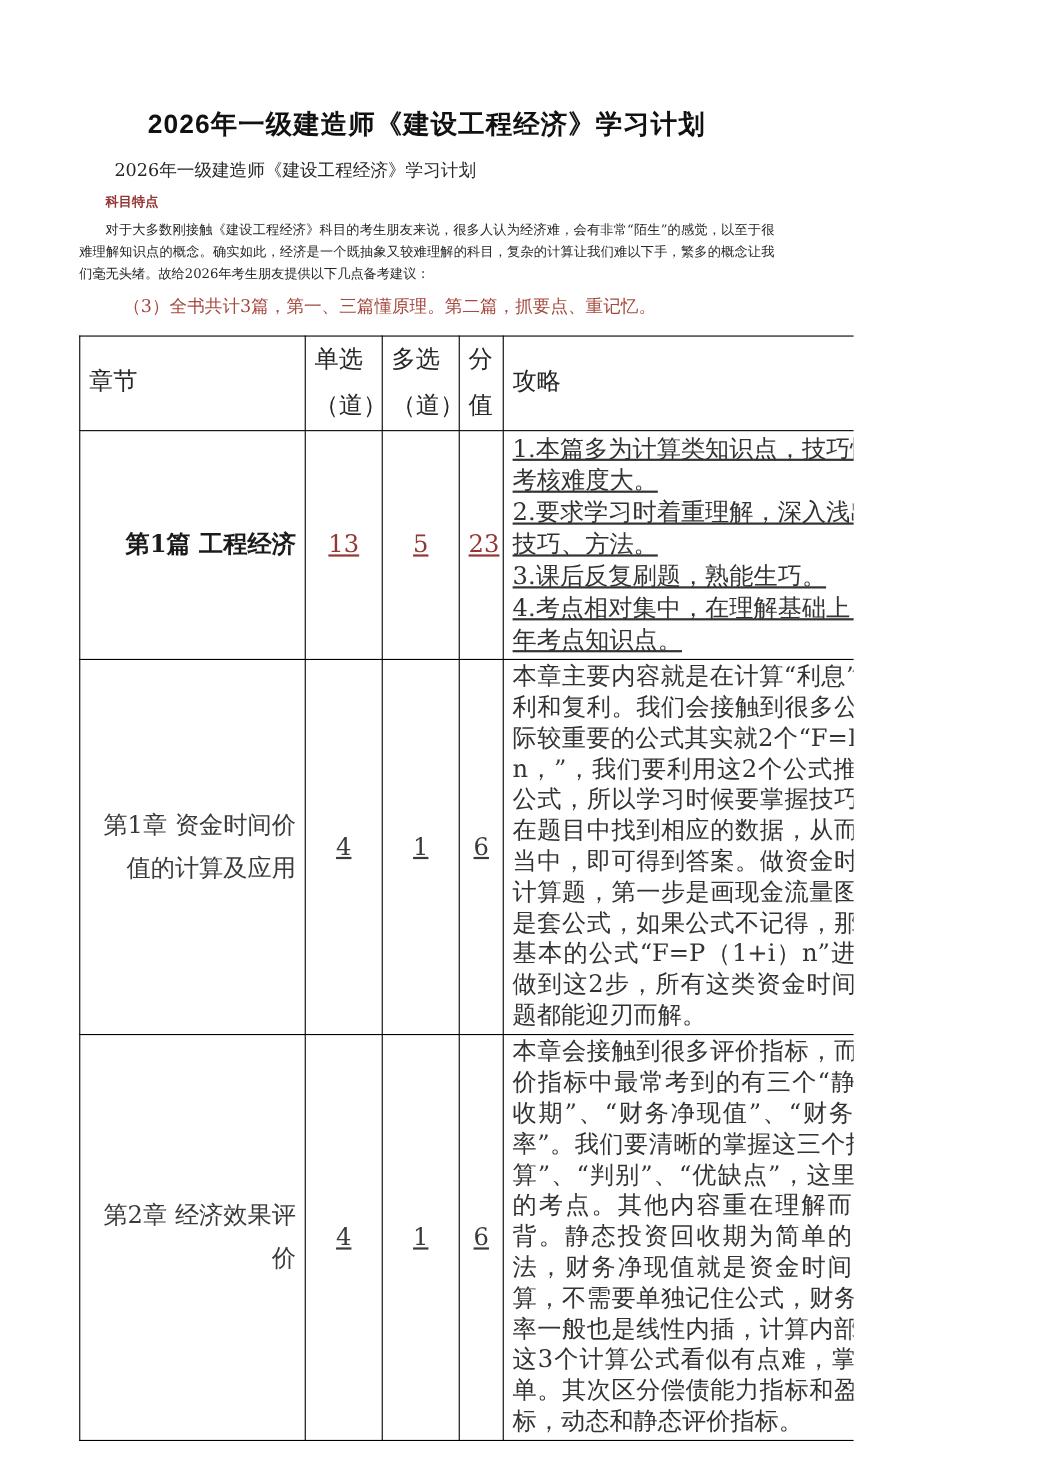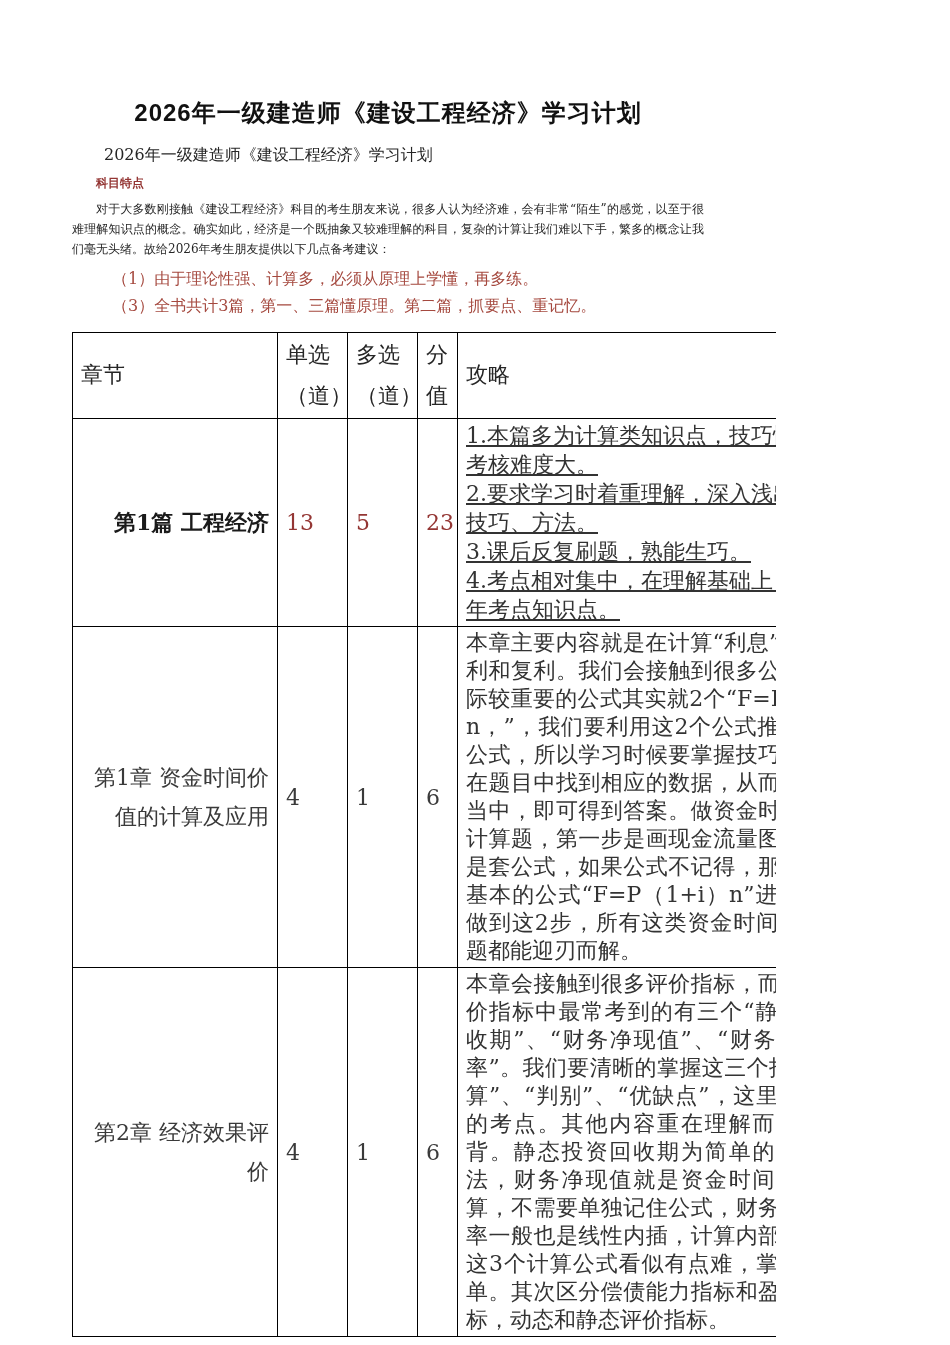--- a/index.html
+++ b/index.html
@@ -78,22 +78,23 @@
   td.strategy-cell, th.strategy-head {
     border-left: 2px solid #000000;
   }
   td.chapter-cell {
     text-align: right;
     line-height: 1.8;
     color: #3a3a3a;
   }
   td.chapter-cell.bold { font-weight: bold; color: #1a1a1a; }
   td.num-cell {
-    text-align: left;
+    text-align: center;
     color: #3a3a3a;
+    text-decoration: underline;
   }
   td.num-cell.accent { color: #943634; }
   td.strategy-cell {
     padding: 8px 10px;
     line-height: 28px;
     text-align: justify;
     color: #333333;
   }
   tr.row-part .strategy-cell { line-height: 29px; text-align: left; text-decoration: underline; }
   tr.row-part    { height: 121px; }
@@ -120,21 +121,20 @@
 
     <h1 class="doc-title">2026年一级建造师《建设工程经济》学习计划</h1>
 
     <p class="subtitle">2026年一级建造师《建设工程经济》学习计划</p>
 
     <h2 class="red-heading">科目特点</h2>
 
     <p class="intro">对于大多数刚接触《建设工程经济》科目的考生朋友来说，很多人认为经济难，会有非常“陌生”的感觉，以至于很难理解知识点的概念。确实如此，经济是一个既抽象又较难理解的科目，复杂的计算让我们难以下手，繁多的概念让我们毫无头绪。故给2026年考生朋友提供以下几点备考建议：</p>
 
     <div class="suggestions-block">
-      <p class="suggestion">（1）由于理论性强、计算多，必须从原理上学懂，再多练。</p>
       <p class="suggestion">（3）全书共计3篇，第一、三篇懂原理。第二篇，抓要点、重记忆。</p>
     </div>
 
 
     <table class="score-table">
       <colgroup>
         <col style="width:205px">
         <col style="width:70px">
         <col style="width:70px">
         <col style="width:40px">

